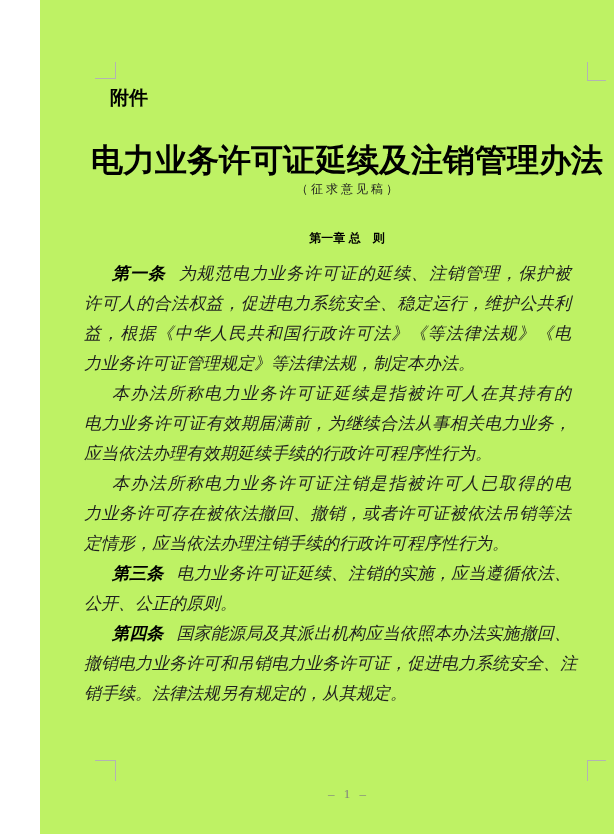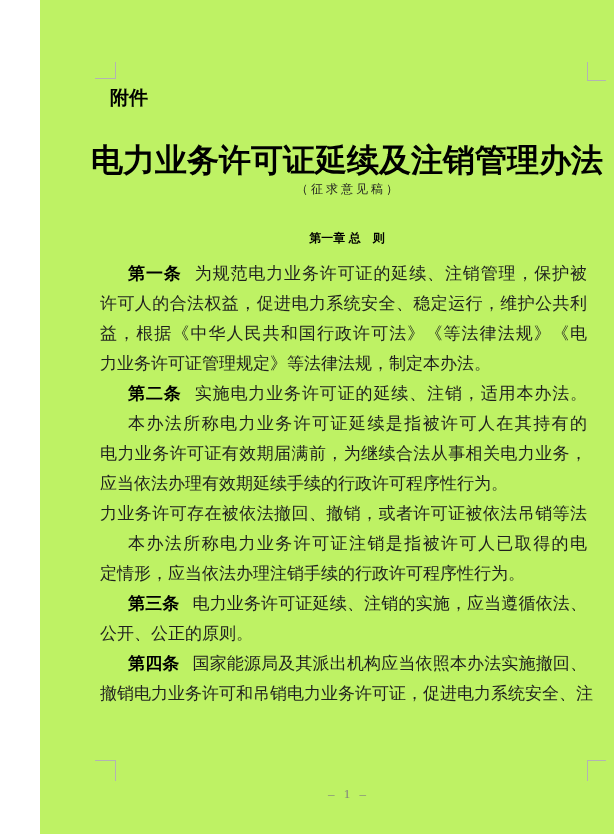--- a/index.html
+++ b/index.html
@@ -43,21 +43,21 @@
     letter-spacing: 3px; text-indent: 3px;
   }
   .chapter {
     position: absolute; left: 0; right: 0; top: 230px;
     text-align: center;
     font-family: "Liberation Sans", sans-serif;
     font-weight: bold; font-size: 12px; color: #000;
   }
 
   .bodytext {
-    position: absolute; left: 60px; top: 259px; width: 487px;
+    position: absolute; left: 44px; top: 259px; width: 487px; font-style: italic;
   }
   .line {
     height: 30px; line-height: 30px;
     font-size: 17px; color: #1f1f1f;
     white-space: nowrap;
   }
   .just { text-align: justify; text-align-last: justify; }
   .indent { padding-left: 28px; }
   .art {
     font-family: "Liberation Sans", sans-serif;
@@ -88,28 +88,28 @@
 
   <div class="subtitle">（征求意见稿）</div>
 
   <div class="chapter">第一章 总　则</div>
 
   <div class="bodytext">
     <div class="line indent just"><span class="art">第一条</span><span>为规范电力业务许可证的延续、注销管理，保护被</span></div>
     <div class="line just"><span>许可人的合法权益，促进电力系统安全、稳定运行，维护公共利</span></div>
     <div class="line just"><span>益，根据《中华人民共和国行政许可法》《等法律法规》《电</span></div>
     <div class="line"><span>力业务许可证管理规定》等法律法规，制定本办法。</span></div>
-    <div class="line indent just"><span class="art">第二条</span><span>实施电力业务许可证的延续、注销，适用本办法。</span></div>
     <div class="line indent just"><span>本办法所称电力业务许可证延续是指被许可人在其持有的</span></div>
     <div class="line just"><span>电力业务许可证有效期届满前，为继续合法从事相关电力业务，</span></div>
     <div class="line"><span>应当依法办理有效期延续手续的行政许可程序性行为。</span></div>
+    <div class="line indent just"><span>本办法所称电力业务许可证注销是指被许可人已取得的电</span></div>
     <div class="line just"><span>力业务许可存在被依法撤回、撤销，或者许可证被依法吊销等法</span></div>
-    <div class="line indent just"><span>本办法所称电力业务许可证注销是指被许可人已取得的电</span></div>
     <div class="line"><span>定情形，应当依法办理注销手续的行政许可程序性行为。</span></div>
     <div class="line indent just"><span class="art">第三条</span><span>电力业务许可证延续、注销的实施，应当遵循依法、</span></div>
     <div class="line"><span>公开、公正的原则。</span></div>
     <div class="line indent just"><span class="art">第四条</span><span>国家能源局及其派出机构应当依照本办法实施撤回、</span></div>
     <div class="line just"><span>撤销电力业务许可和吊销电力业务许可证，促进电力系统安全、注</span></div>
+    <div class="line"><span>销手续。法律法规另有规定的，从其规定。</span></div>
   </div>
 
   <div class="pagenum">– 1 –</div>
 
 </div>
 
 </body></html>

